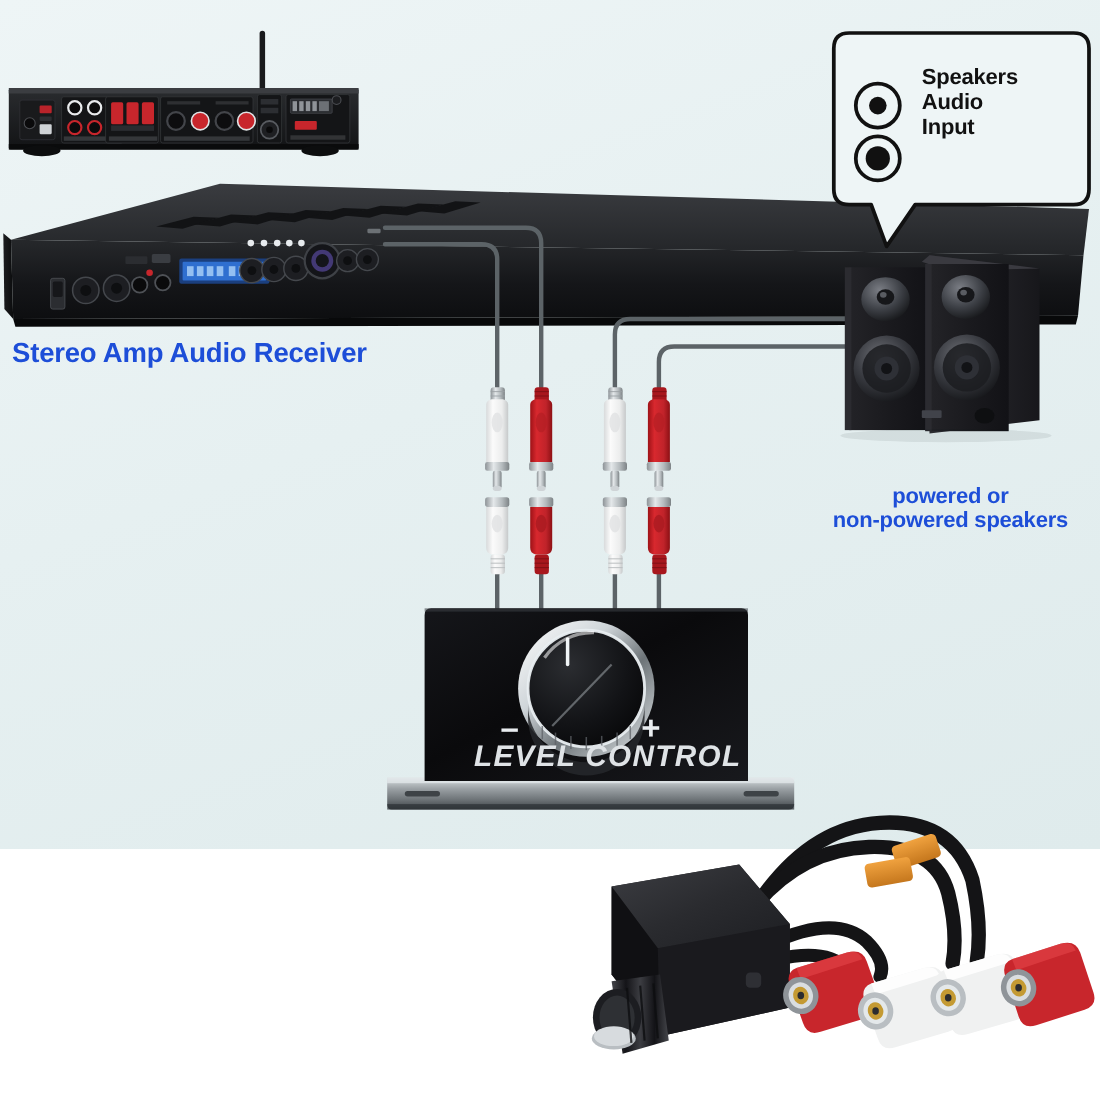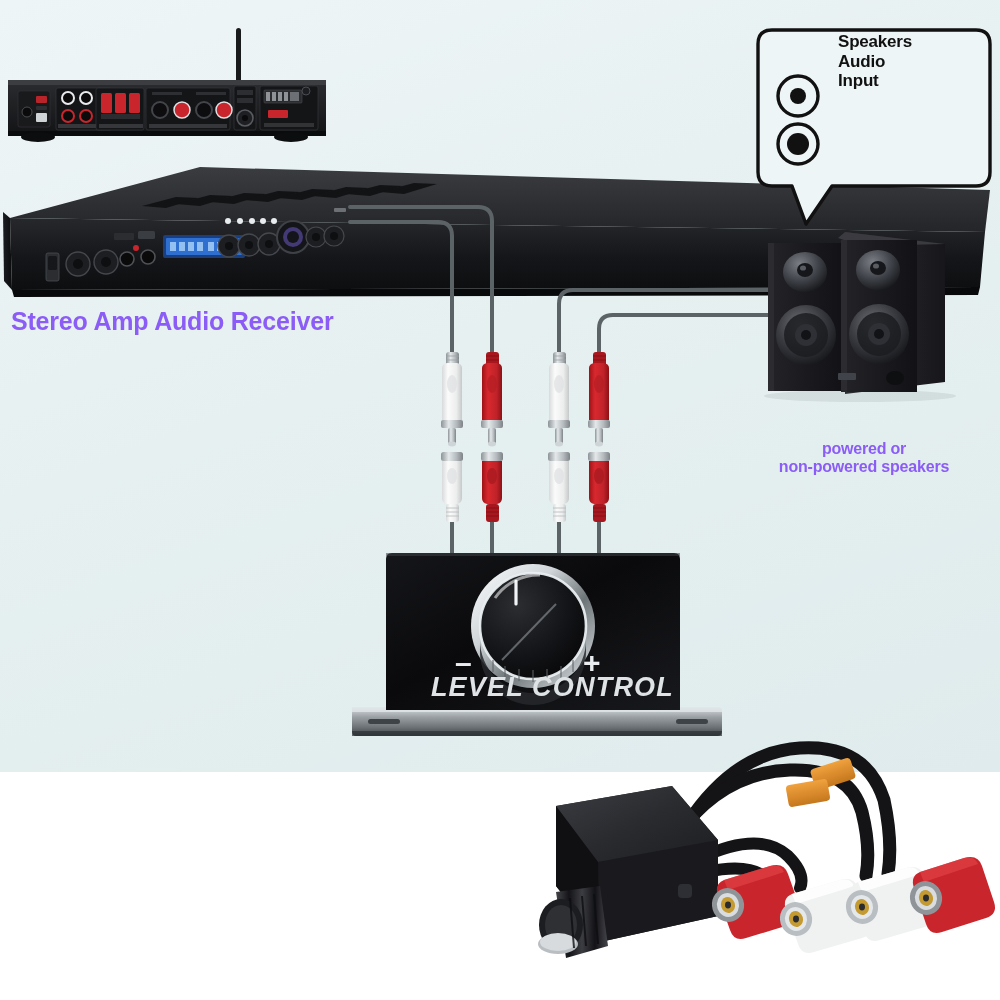--- a/index.html
+++ b/index.html
@@ -17,27 +17,27 @@
   }
   .photo-bg{
     position:absolute;left:0;top:772px;width:1000px;height:228px;background:#ffffff;
   }
 
   
   .layer{position:absolute;left:0;top:0;width:1000px;height:1000px;}
 
   
   .lbl{
-    position:absolute;color:#8b5cf6;font-weight:700;
+    position:absolute;color:#1d4ed8;font-weight:700;
     letter-spacing:-.2px;line-height:1.12;white-space:pre;
   }
   #amp-label{left:11px;top:307px;font-size:25px;}
-  #speaker-label{left:733px;top:440px;font-size:16px;text-align:center;width:262px;white-space:pre-line;}
+  #speaker-label{left:733px;top:440px;font-size:20px;text-align:center;width:262px;white-space:pre-line;}
   #bubble-text{
-    left:838px;top:32px;font-size:17px;line-height:1.16;
+    left:838px;top:59px;font-size:20px;line-height:1.16;
     white-space:pre-line;font-weight:700;color:#111;
   }
 
   
   .lc-text{
     position:absolute;left:392px;top:672px;width:282px;text-align:right;
     font-family:"Liberation Sans", sans-serif;font-style:italic;font-weight:700;
     font-size:27px;letter-spacing:1.2px;color:#dfe3e6;
     text-shadow:0 1px 0 #000,0 -1px 1px #6f7madeb;
   }

